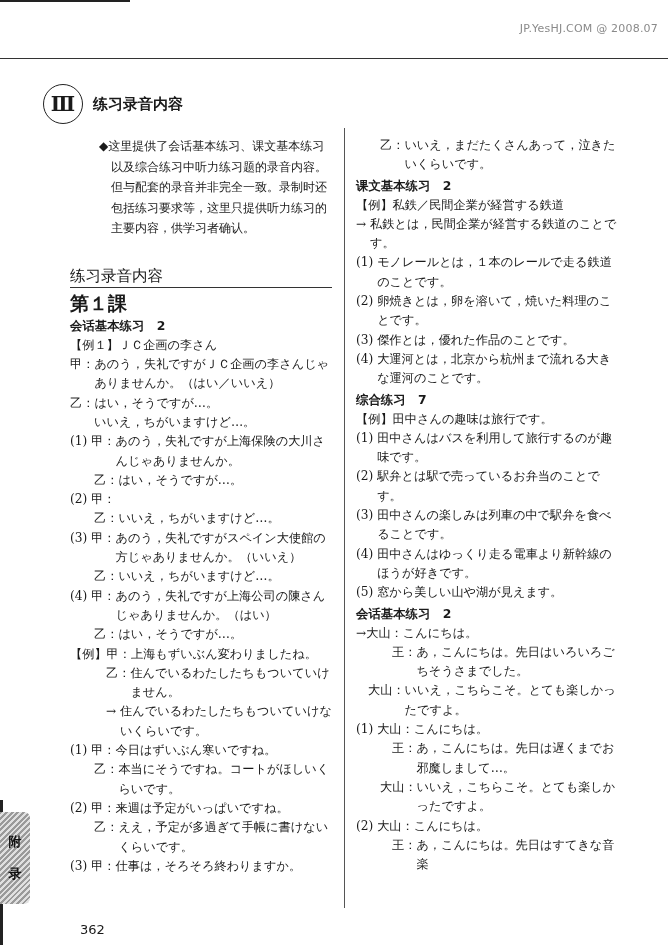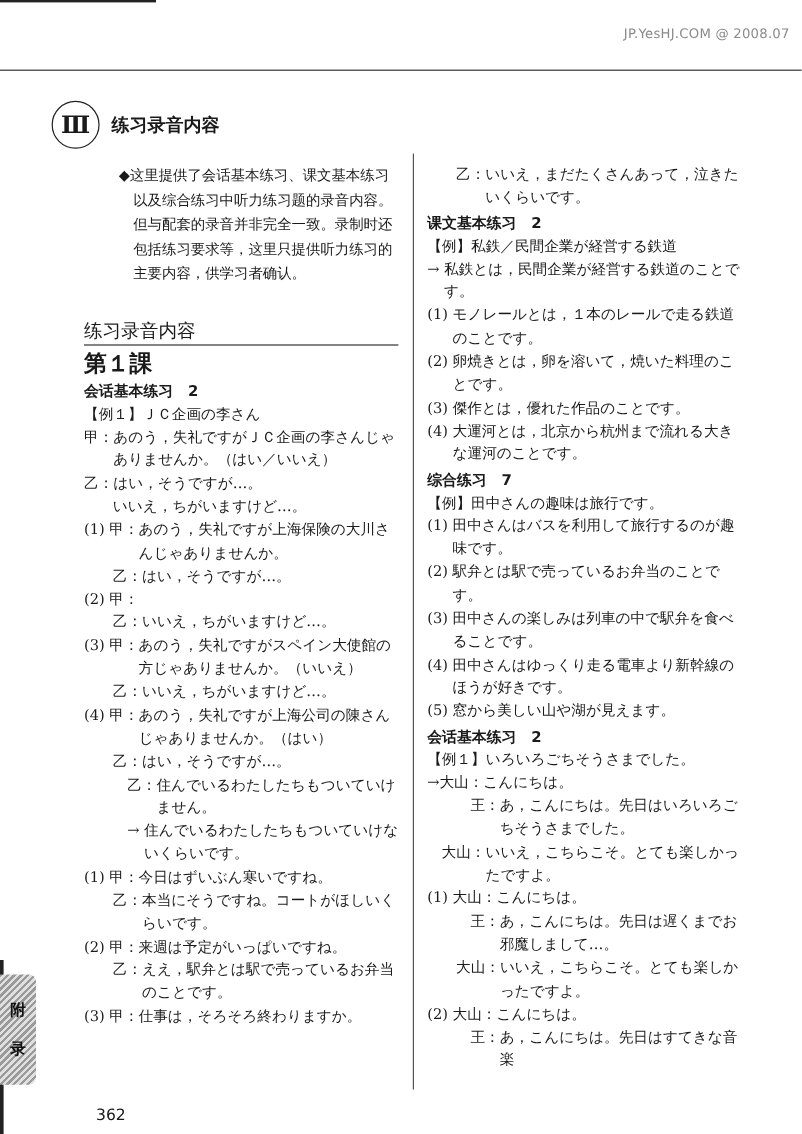--- a/index.html
+++ b/index.html
@@ -112,20 +112,24 @@
       <div class="line i0">
         <span class="tag">(4) 甲：</span>
         <span class="txt">あのう，失礼ですが上海公司の陳さんじゃありませんか。（はい）</span>
       </div>
       <div class="line i2">
         <span class="tag">乙：</span>
         <span class="txt">はい，そうですが…。</span>
       </div>
     </div>
   <div>
+      <div class="line i0">
+        <span class="tag">【例】甲：</span>
+        <span class="txt">上海もずいぶん変わりましたね。</span>
+      </div>
       <div class="line i3">
         <span class="tag">乙：</span>
         <span class="txt">住んでいるわたしたちもついていけません。</span>
       </div>
       <div class="line i3">
         <span class="tag">→ </span>
         <span class="txt">住んでいるわたしたちもついていけないくらいです。</span>
       </div>
       <div class="line i0">
         <span class="tag">(1) 甲：</span>
@@ -134,21 +138,21 @@
       <div class="line i2">
         <span class="tag">乙：</span>
         <span class="txt">本当にそうですね。コートがほしいくらいです。</span>
       </div>
       <div class="line i0">
         <span class="tag">(2) 甲：</span>
         <span class="txt">来週は予定がいっぱいですね。</span>
       </div>
       <div class="line i2">
         <span class="tag">乙：</span>
-        <span class="txt">ええ，駅弁とは駅で売っているお弁当のことです。</span>
+        <span class="txt">ええ，予定が多過ぎて手帳に書けないくらいです。</span>
       </div>
       <div class="line i0">
         <span class="tag">(3) 甲：</span>
         <span class="txt">仕事は，そろそろ終わりますか。</span>
       </div>
     </div>
 </div>
 
 <div class="col right">
   <div>
@@ -206,24 +210,20 @@
         <span class="tag">(4) </span>
         <span class="txt">田中さんはゆっくり走る電車より新幹線のほうが好きです。</span>
       </div>
       <div class="line i0">
         <span class="tag">(5) </span>
         <span class="txt">窓から美しい山や湖が見えます。</span>
       </div>
     </div>
   <div class="ex-head">会话基本练习　2</div>
   <div>
-      <div class="line i0">
-        <span class="tag"></span>
-        <span class="txt">【例１】いろいろごちそうさまでした。</span>
-      </div>
       <div class="line i0">
         <span class="tag">→大山：</span>
         <span class="txt">こんにちは。</span>
       </div>
       <div class="line i3">
         <span class="tag">王：</span>
         <span class="txt">あ，こんにちは。先日はいろいろごちそうさまでした。</span>
       </div>
       <div class="line i1">
         <span class="tag">大山：</span>

